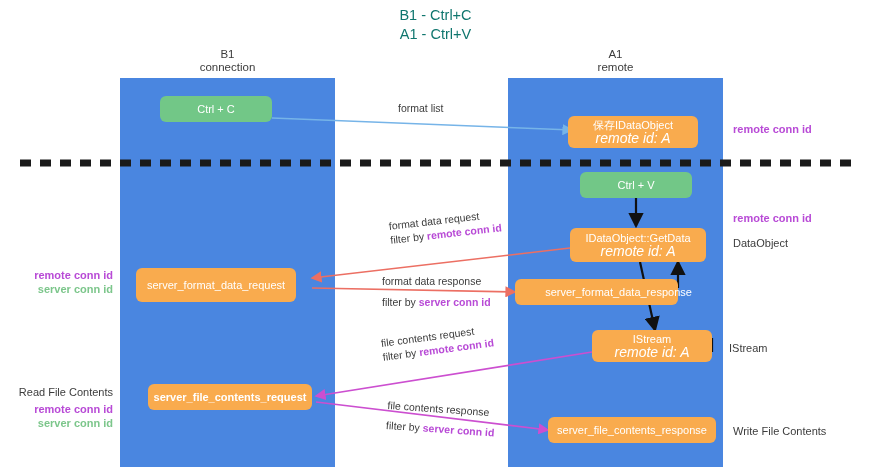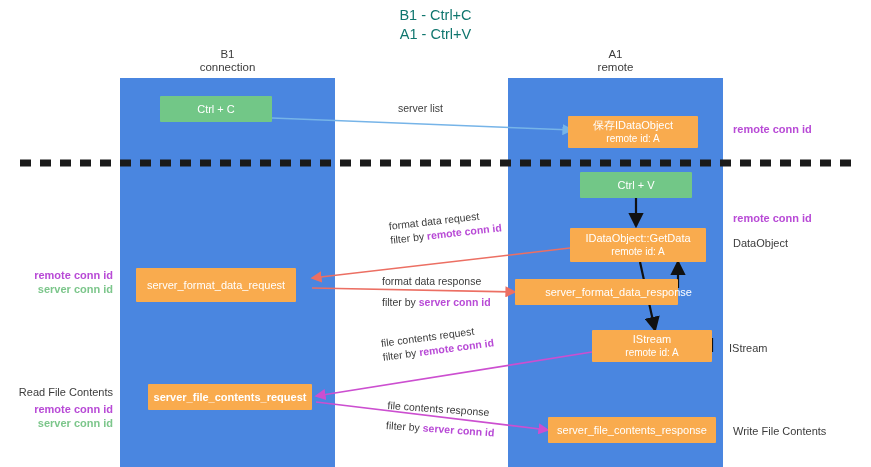--- a/index.html
+++ b/index.html
@@ -52,25 +52,25 @@
     position: absolute;
     box-sizing: border-box;
     display: flex;
     flex-direction: column;
     align-items: center;
     justify-content: center;
     text-align: center;
     font-size: 11px;
     line-height: 13px;
     color: #ffffff;
-    border-radius: 1px;
+    border-radius: 6px;
   }
   .node.orange { background: #f9ab4e; }
   .node.green  { background: #72c787; }
-  .node .l2 { font-size: 10px; }
+  .node .l2 { font-size: 14px; font-style: italic; }
   .side-label {
     position: absolute;
     font-size: 11px;
     line-height: 14px;
     color: #3c3c3c;
     white-space: nowrap;
   }
   .side-label.right-al { text-align: right; }
   .kw-remote { color: #b84ad6; font-weight: bold; }
   .kw-server { color: #7cc68b; font-weight: bold; }
@@ -171,21 +171,21 @@
 
   <div class="node orange" style="left:148px; top:384px; width:164px; height:26px;font-weight:bold;">
     <span>server_file_contents_request</span>
   </div>
 
   <div class="node orange" style="left:548px; top:417px; width:168px; height:26px;">
     <span>server_file_contents_response</span>
   </div>
 
   <div class="edge-label" style="left:398px; top:101px;">
-    <span>server list</span>
+    <span>format list</span>
   </div>
 
   <div class="edge-label" style="left:388px; top:219px; transform: rotate(-6.5deg);">
     <div>format data request</div>
     <div><span>filter by </span><b class="kw-remote">remote conn id</b></div>
   </div>
 
   <div class="edge-label" style="left:382px; top:274px;">
     <div>format data response</div>
     <div style="margin-top:7px;"><span>filter by </span><b class="kw-server-p">server conn id</b></div>

